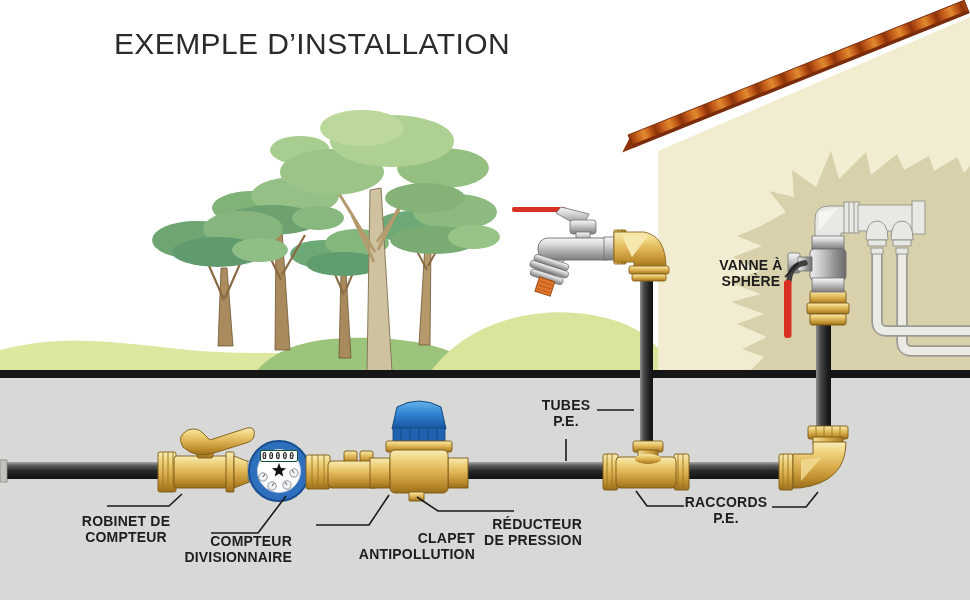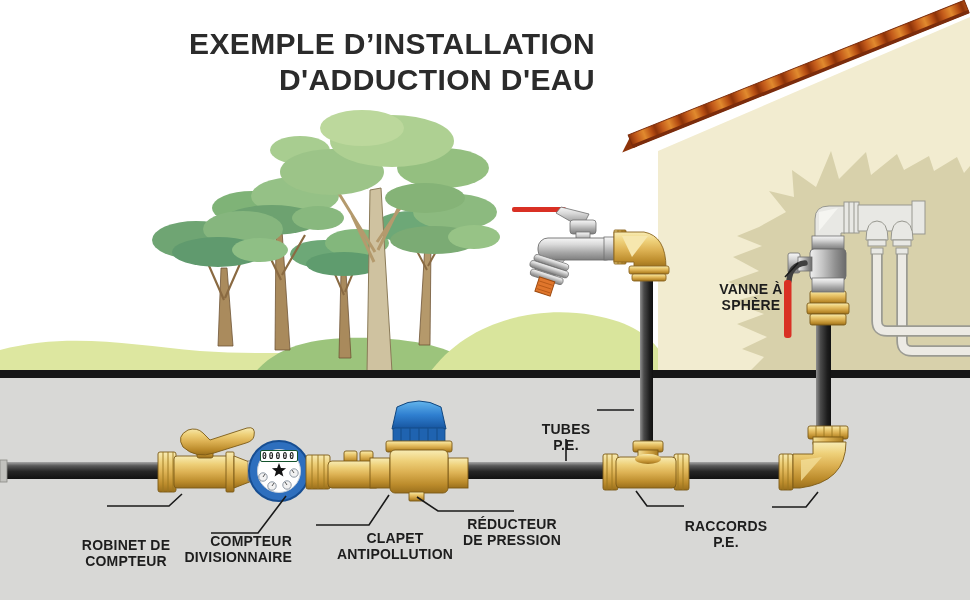--- a/index.html
+++ b/index.html
@@ -1,25 +1,25 @@
 <!DOCTYPE html>
 <html><head>
 <meta charset="utf-8">
 <style>
   html,body{margin:0;padding:0;background:#fff;}
   .stage{position:relative;width:970px;height:600px;overflow:hidden;background:#fff;
          font-family:"Liberation Sans",sans-serif;}
   .scene{position:absolute;left:0;top:0;}
-  .title{position:absolute;left:65px;top:26px;width:530px;text-align:right;
-         font-size:30px;line-height:36px;font-weight:700;color:#2b2b2b;letter-spacing:.4px;}
+  .title{position:absolute;left:47px;top:26px;width:530px;text-align:center;
+         font-size:30px;line-height:36px;font-weight:400;color:#2b2b2b;letter-spacing:.4px;}
   .lbl{position:absolute;font-size:14px;line-height:15.5px;font-weight:700;color:#1d1d1d;
        letter-spacing:.2px;white-space:nowrap;}
-  .lbl.center{text-align:center;margin-top:24px;}
+  .lbl.center{text-align:center;}
   .lbl.right{text-align:right;}
-  .lbl.left{text-align:center;}
+  .lbl.left{text-align:right;}
   .meter-reading{position:absolute;left:260px;top:450px;width:38px;height:12px;
        background:#fff;border:1px solid #14532d;border-radius:2px;font-size:8px;line-height:11px;
        font-family:"DejaVu Sans Mono",monospace;font-weight:700;color:#222;text-align:center;
        letter-spacing:2px;box-sizing:border-box;overflow:hidden;}
 </style>
 </head>
 <body>
 
 <div class="stage">
 <svg class="scene" width="970" height="600" viewBox="0 0 970 600">
@@ -283,21 +283,20 @@
     <path d="M597,410 L634,410"></path>
     <path d="M566,439 L566,461"></path>
     <path d="M636,491 L647,506 L684,506"></path>
     <path d="M772,507 L806,507 L818,492"></path>
     <path d="M785,277 L798,263"></path>
   </g>
 </svg>
 
 <div class="title">
   <div>EXEMPLE D’INSTALLATION</div>
-  <div>D'ADDUCTION D'EAU</div>
 </div>
 
 
 <div class="lbl center" style="left:676px;top:258px;width:150px;">
   <div>VANNE À</div>
   <div>SPHÈRE</div>
 </div>
 
 <div class="lbl center" style="left:516px;top:398px;width:100px;text-align:center;">
   <div>TUBES</div>

